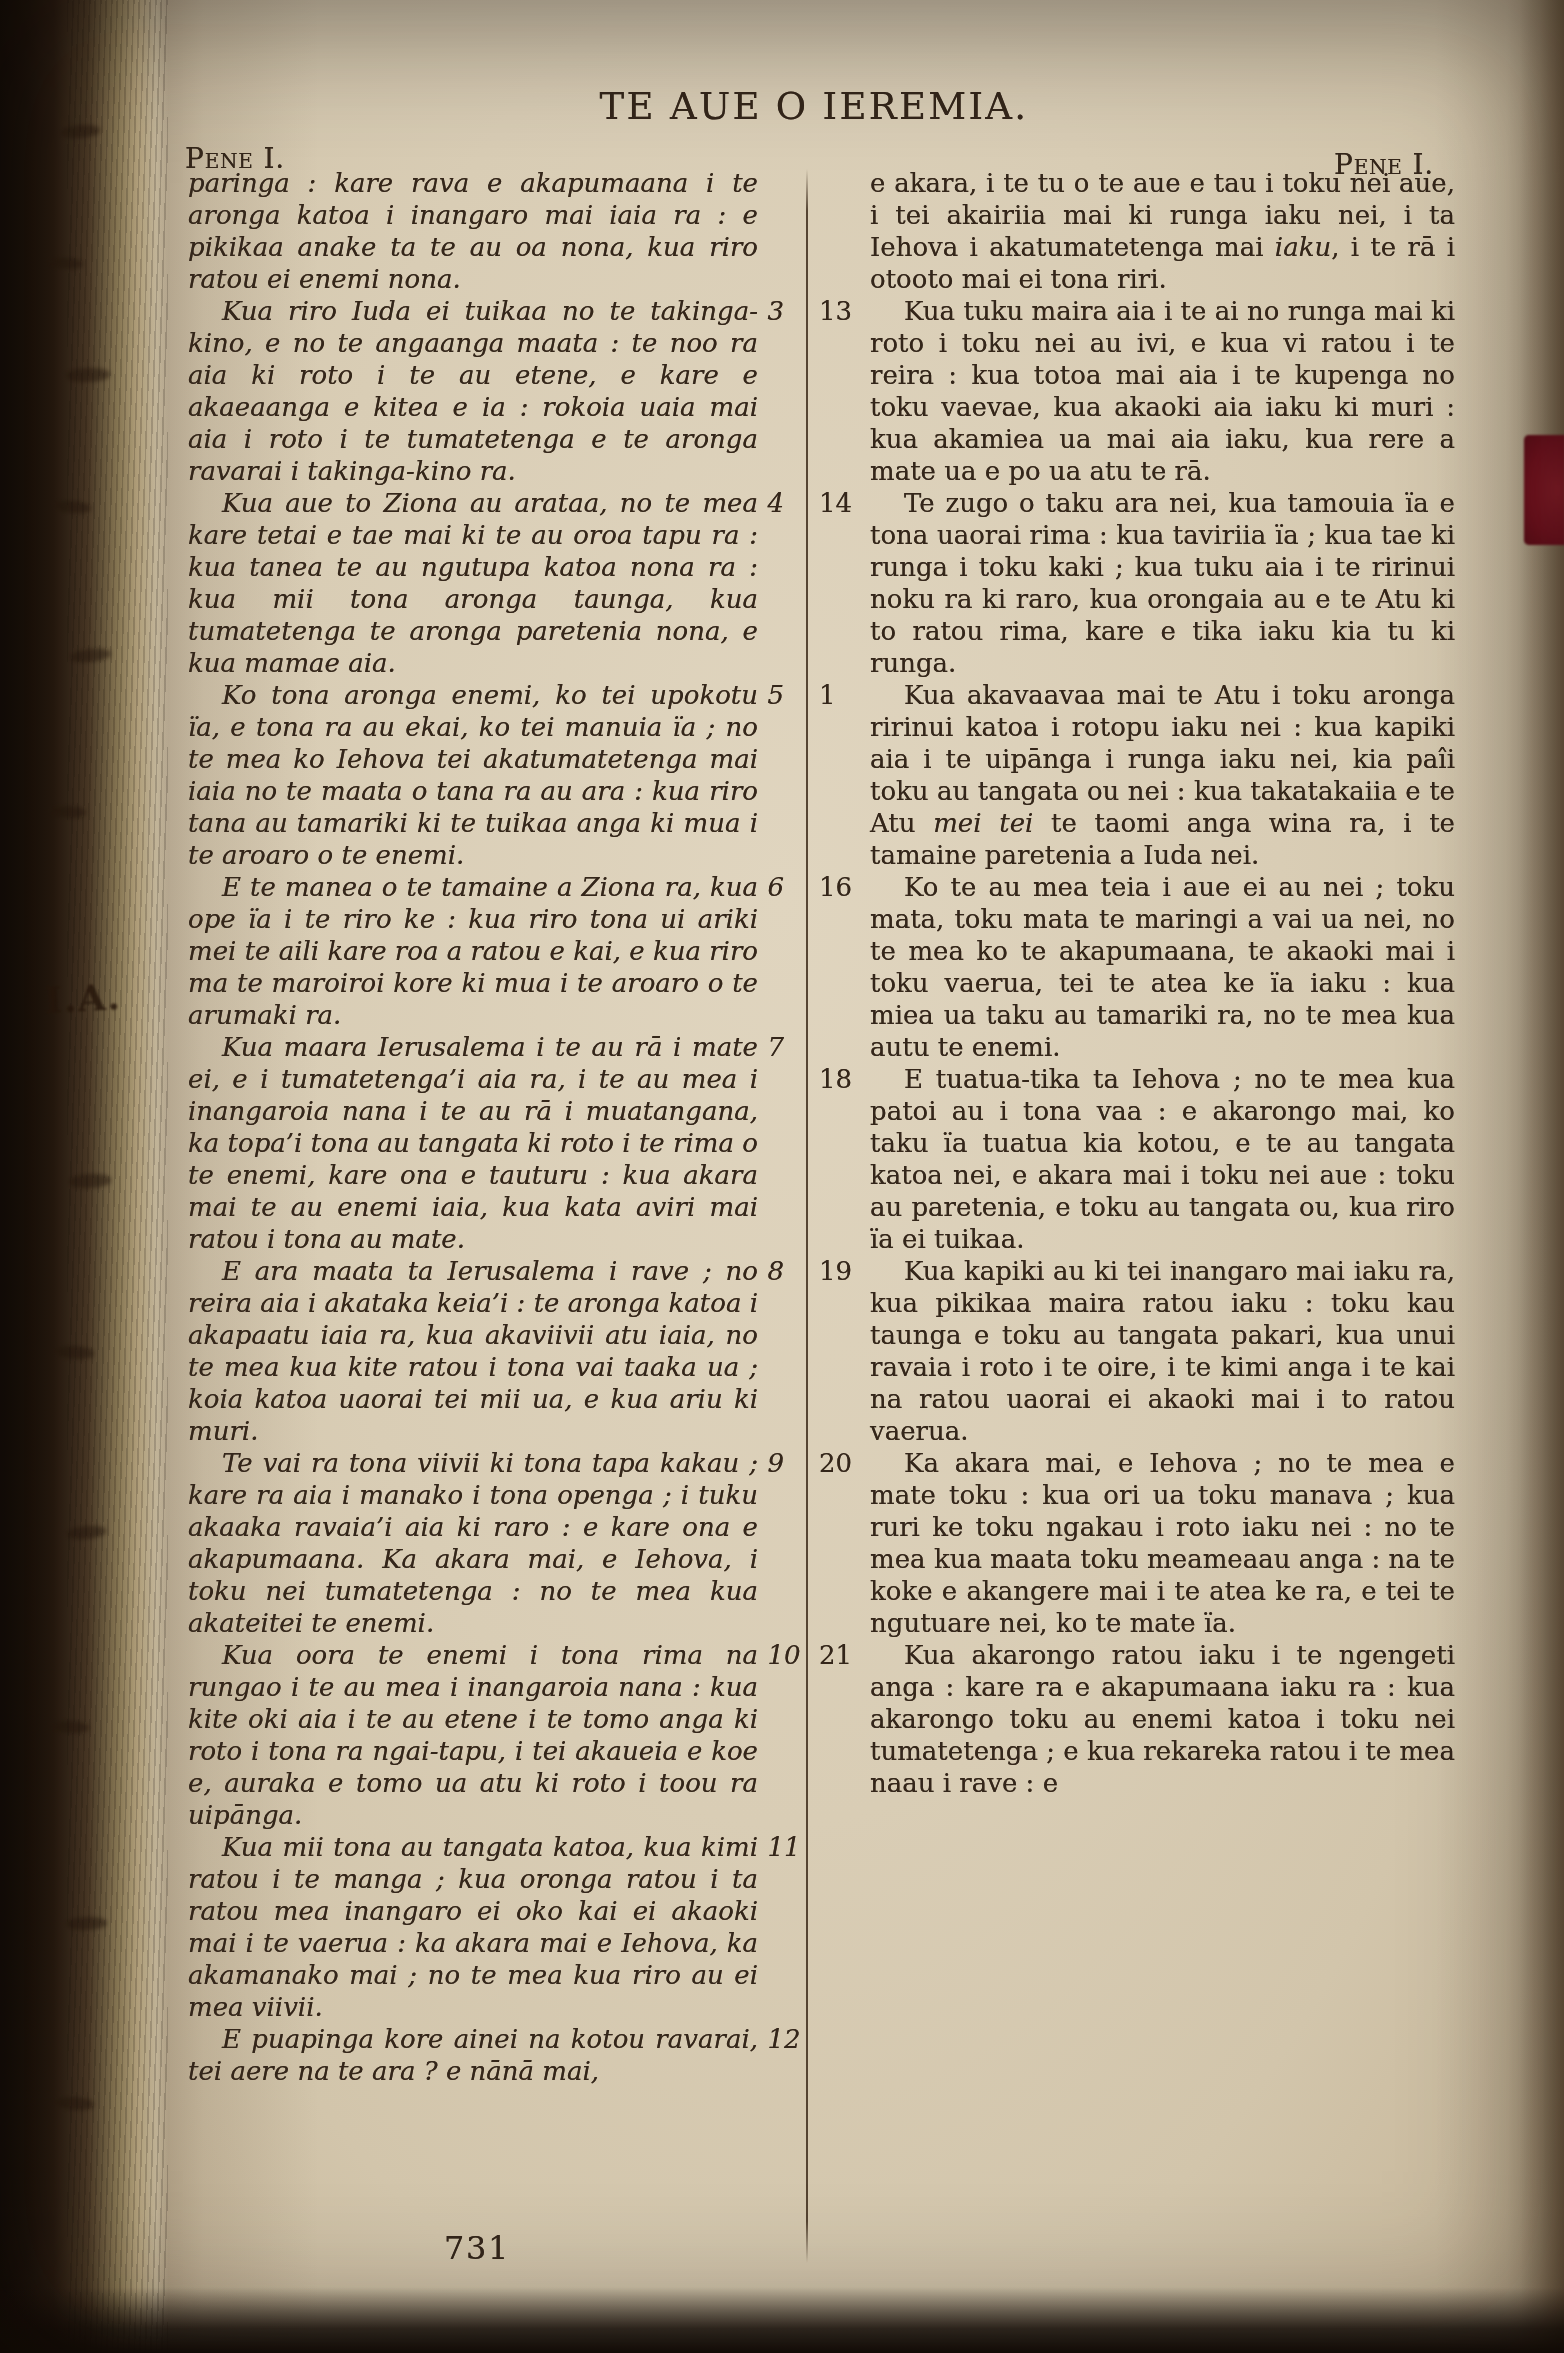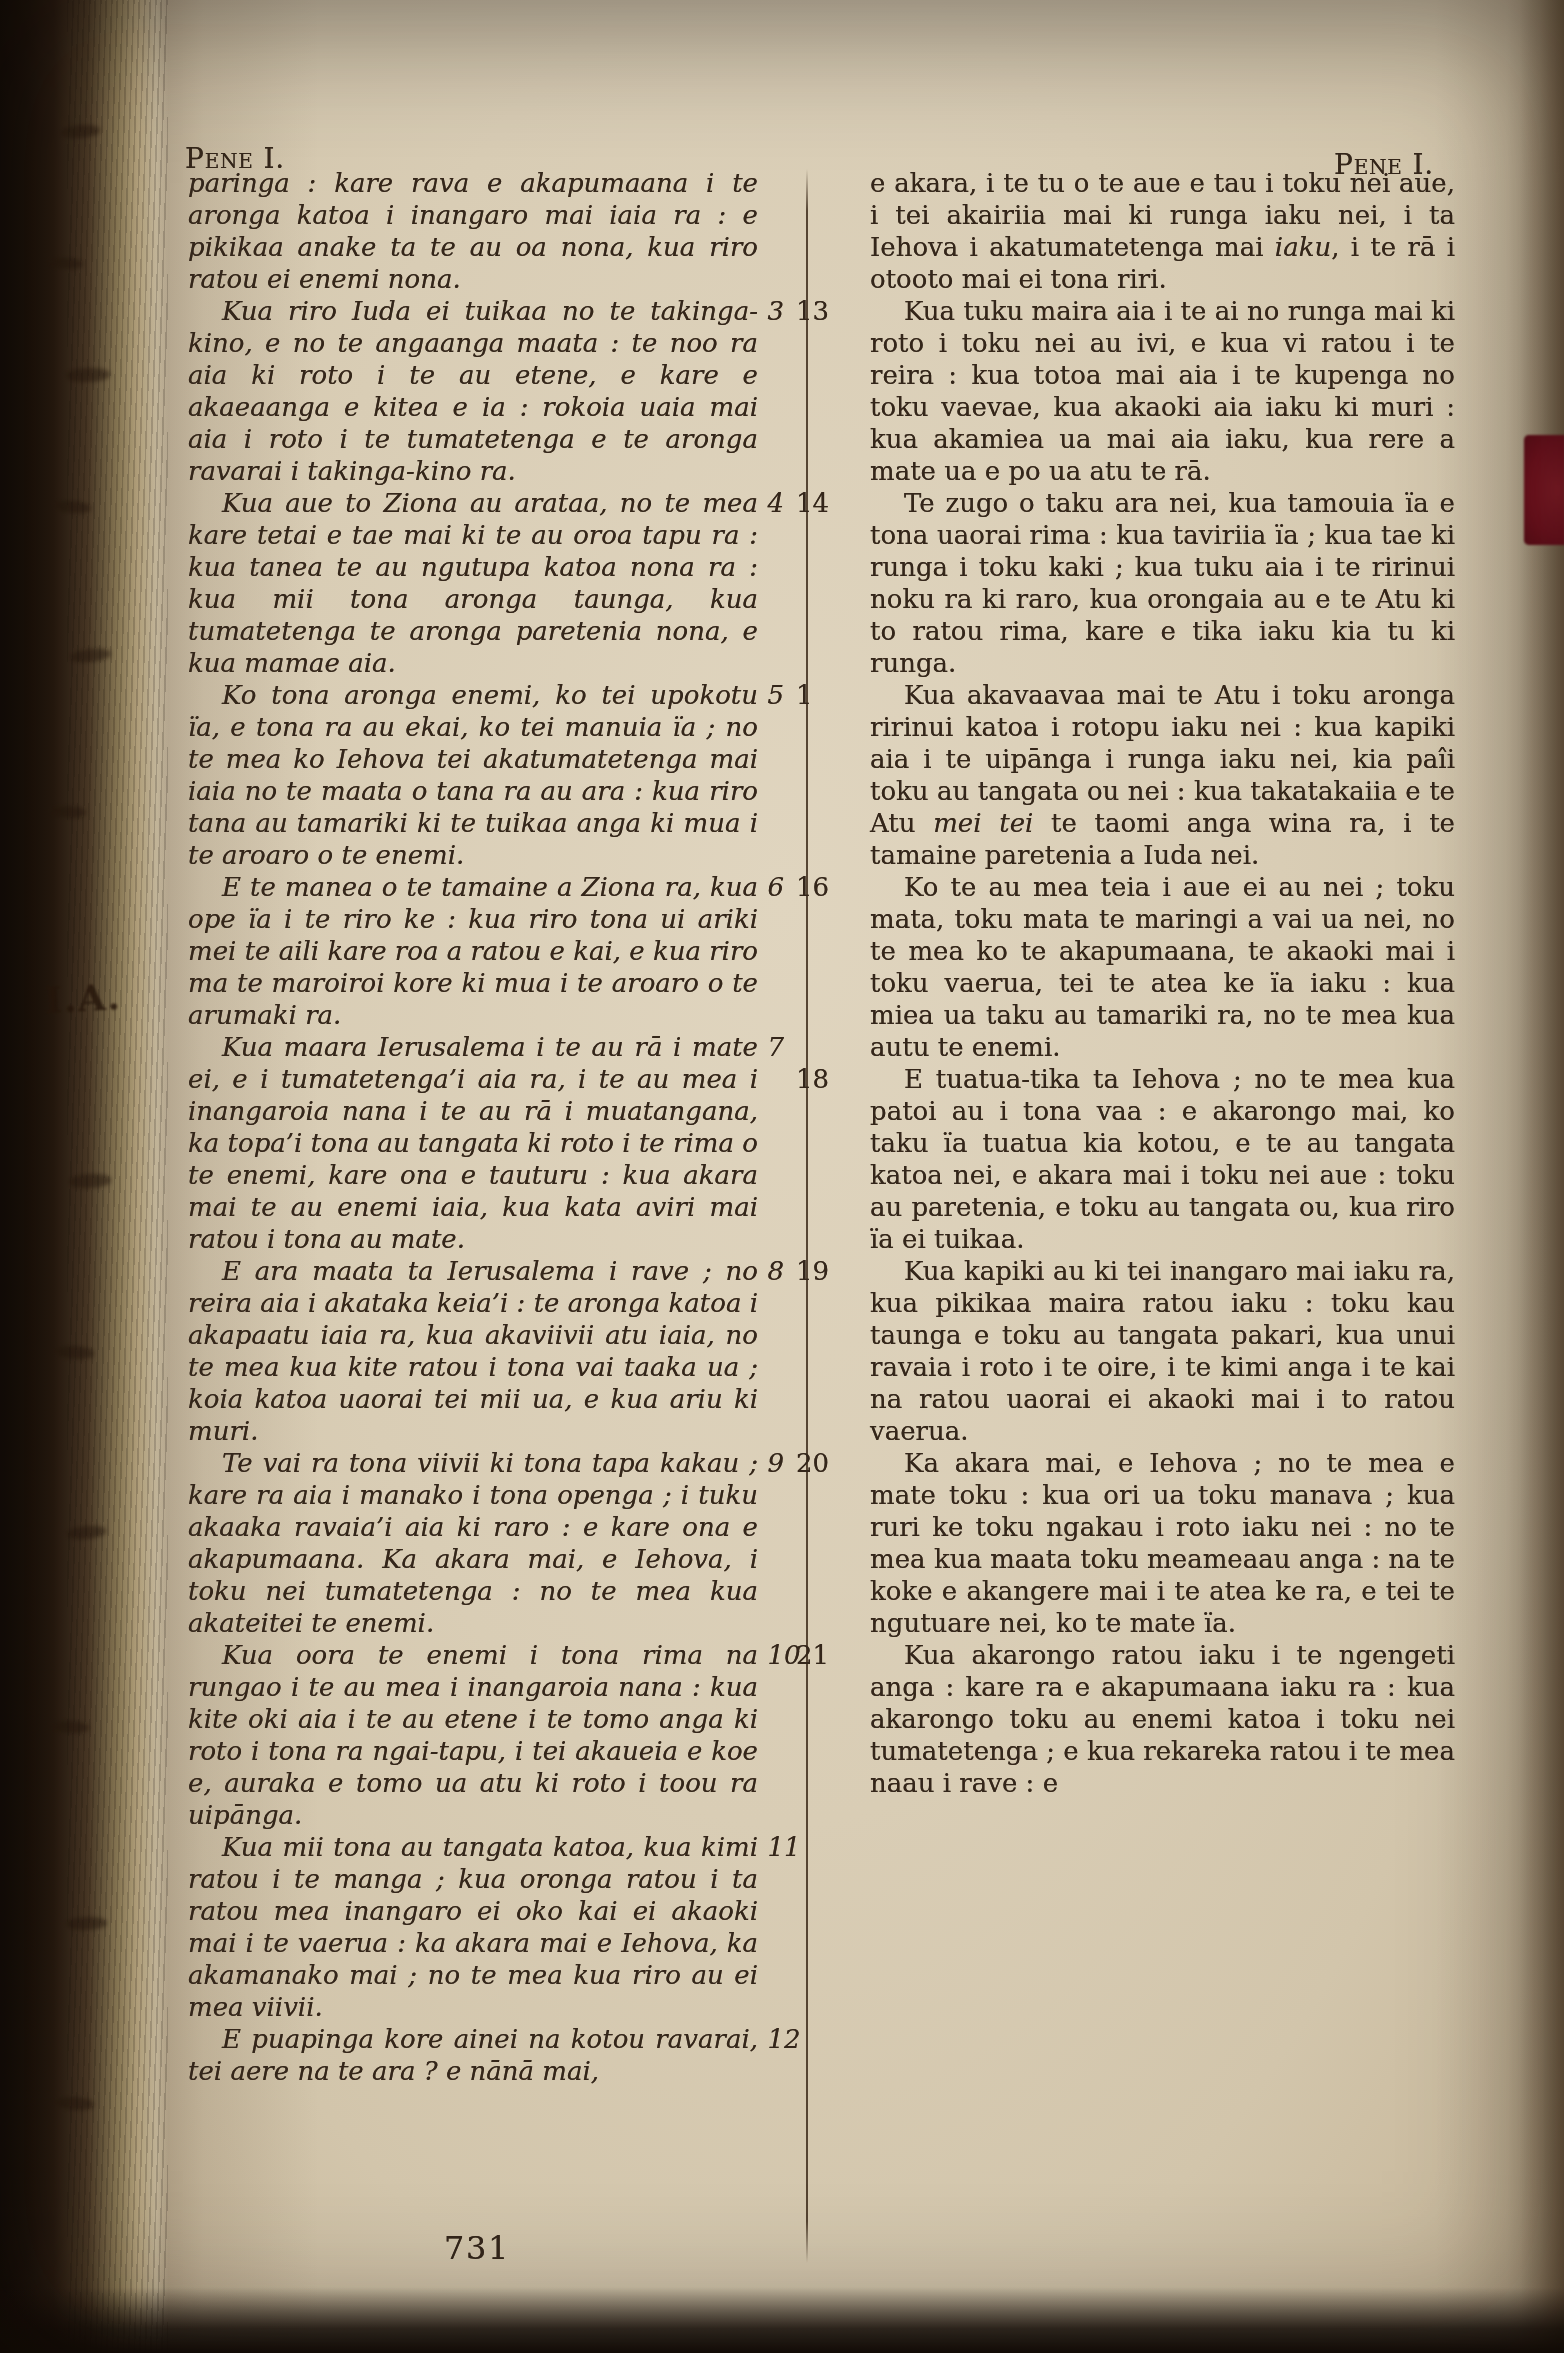--- a/index.html
+++ b/index.html
@@ -65,21 +65,21 @@
     position:absolute;left:806px;top:169px;width:2.3px;height:2094px;
     background:linear-gradient(180deg, rgba(62,44,27,0) 0%, rgba(62,44,27,0.85) 2%, rgba(62,44,27,0.85) 98%, rgba(62,44,27,0) 100%);
   }
   .col{position:absolute;top:167px;font-size:26px;line-height:32px;}
   .col-left{left:188px;width:570px;font-style:italic;}
   .col-right{left:870px;width:585px;}
   .col p{margin:0;text-align:justify;position:relative;}
   .col p.indent{text-indent:34px;}
   .verse-num{position:absolute;top:0;text-indent:0;}
   .col-left .verse-num{left:100%;margin-left:9.4px;width:47px;text-align:left;}
-  .col-right .verse-num{right:100%;margin-right:33px;width:41px;text-align:left;}
+  .col-right .verse-num{right:100%;margin-right:10px;width:41px;text-align:left;}
   em{font-style:italic;}
   .page-number{
     position:absolute;left:434px;top:2229px;width:86px;text-align:center;
     font-size:32px;letter-spacing:1.6px;
   }
 </style>
 </head>
 <body>
 
 <div class="scan">
@@ -98,20 +98,21 @@
     <i class="smudge" style="left:67px;top:1526px;width:39px;height:12.5px;transform:rotate(-5deg);"></i>
     <i class="smudge" style="left:53px;top:1721px;width:36px;height:11.7px;transform:rotate(3deg);"></i>
     <i class="smudge" style="left:66px;top:1917px;width:41px;height:13.3px;transform:rotate(-2deg);"></i>
     <i class="smudge" style="left:56px;top:2097px;width:38px;height:12.5px;transform:rotate(4deg);"></i>
     <span class="edge-fragment">I.A.</span>
   </div>
 
   <div class="content">
 
     <div class="running-head head-left">Pene I.</div>
+    <div class="head-title">TE AUE O IEREMIA.</div>
     <div class="running-head head-right">Pene I.</div>
 
     <div class="divider"></div>
 
     <div class="col col-left">
 
     <p>
           
           <span class="verse-text"><span>paringa&nbsp;: kare rava e akapumaana i te aronga katoa i inangaro mai iaia ra&nbsp;: e pikikaa anake ta te au oa nona, kua riro ratou ei enemi nona.</span></span>
         </p>

